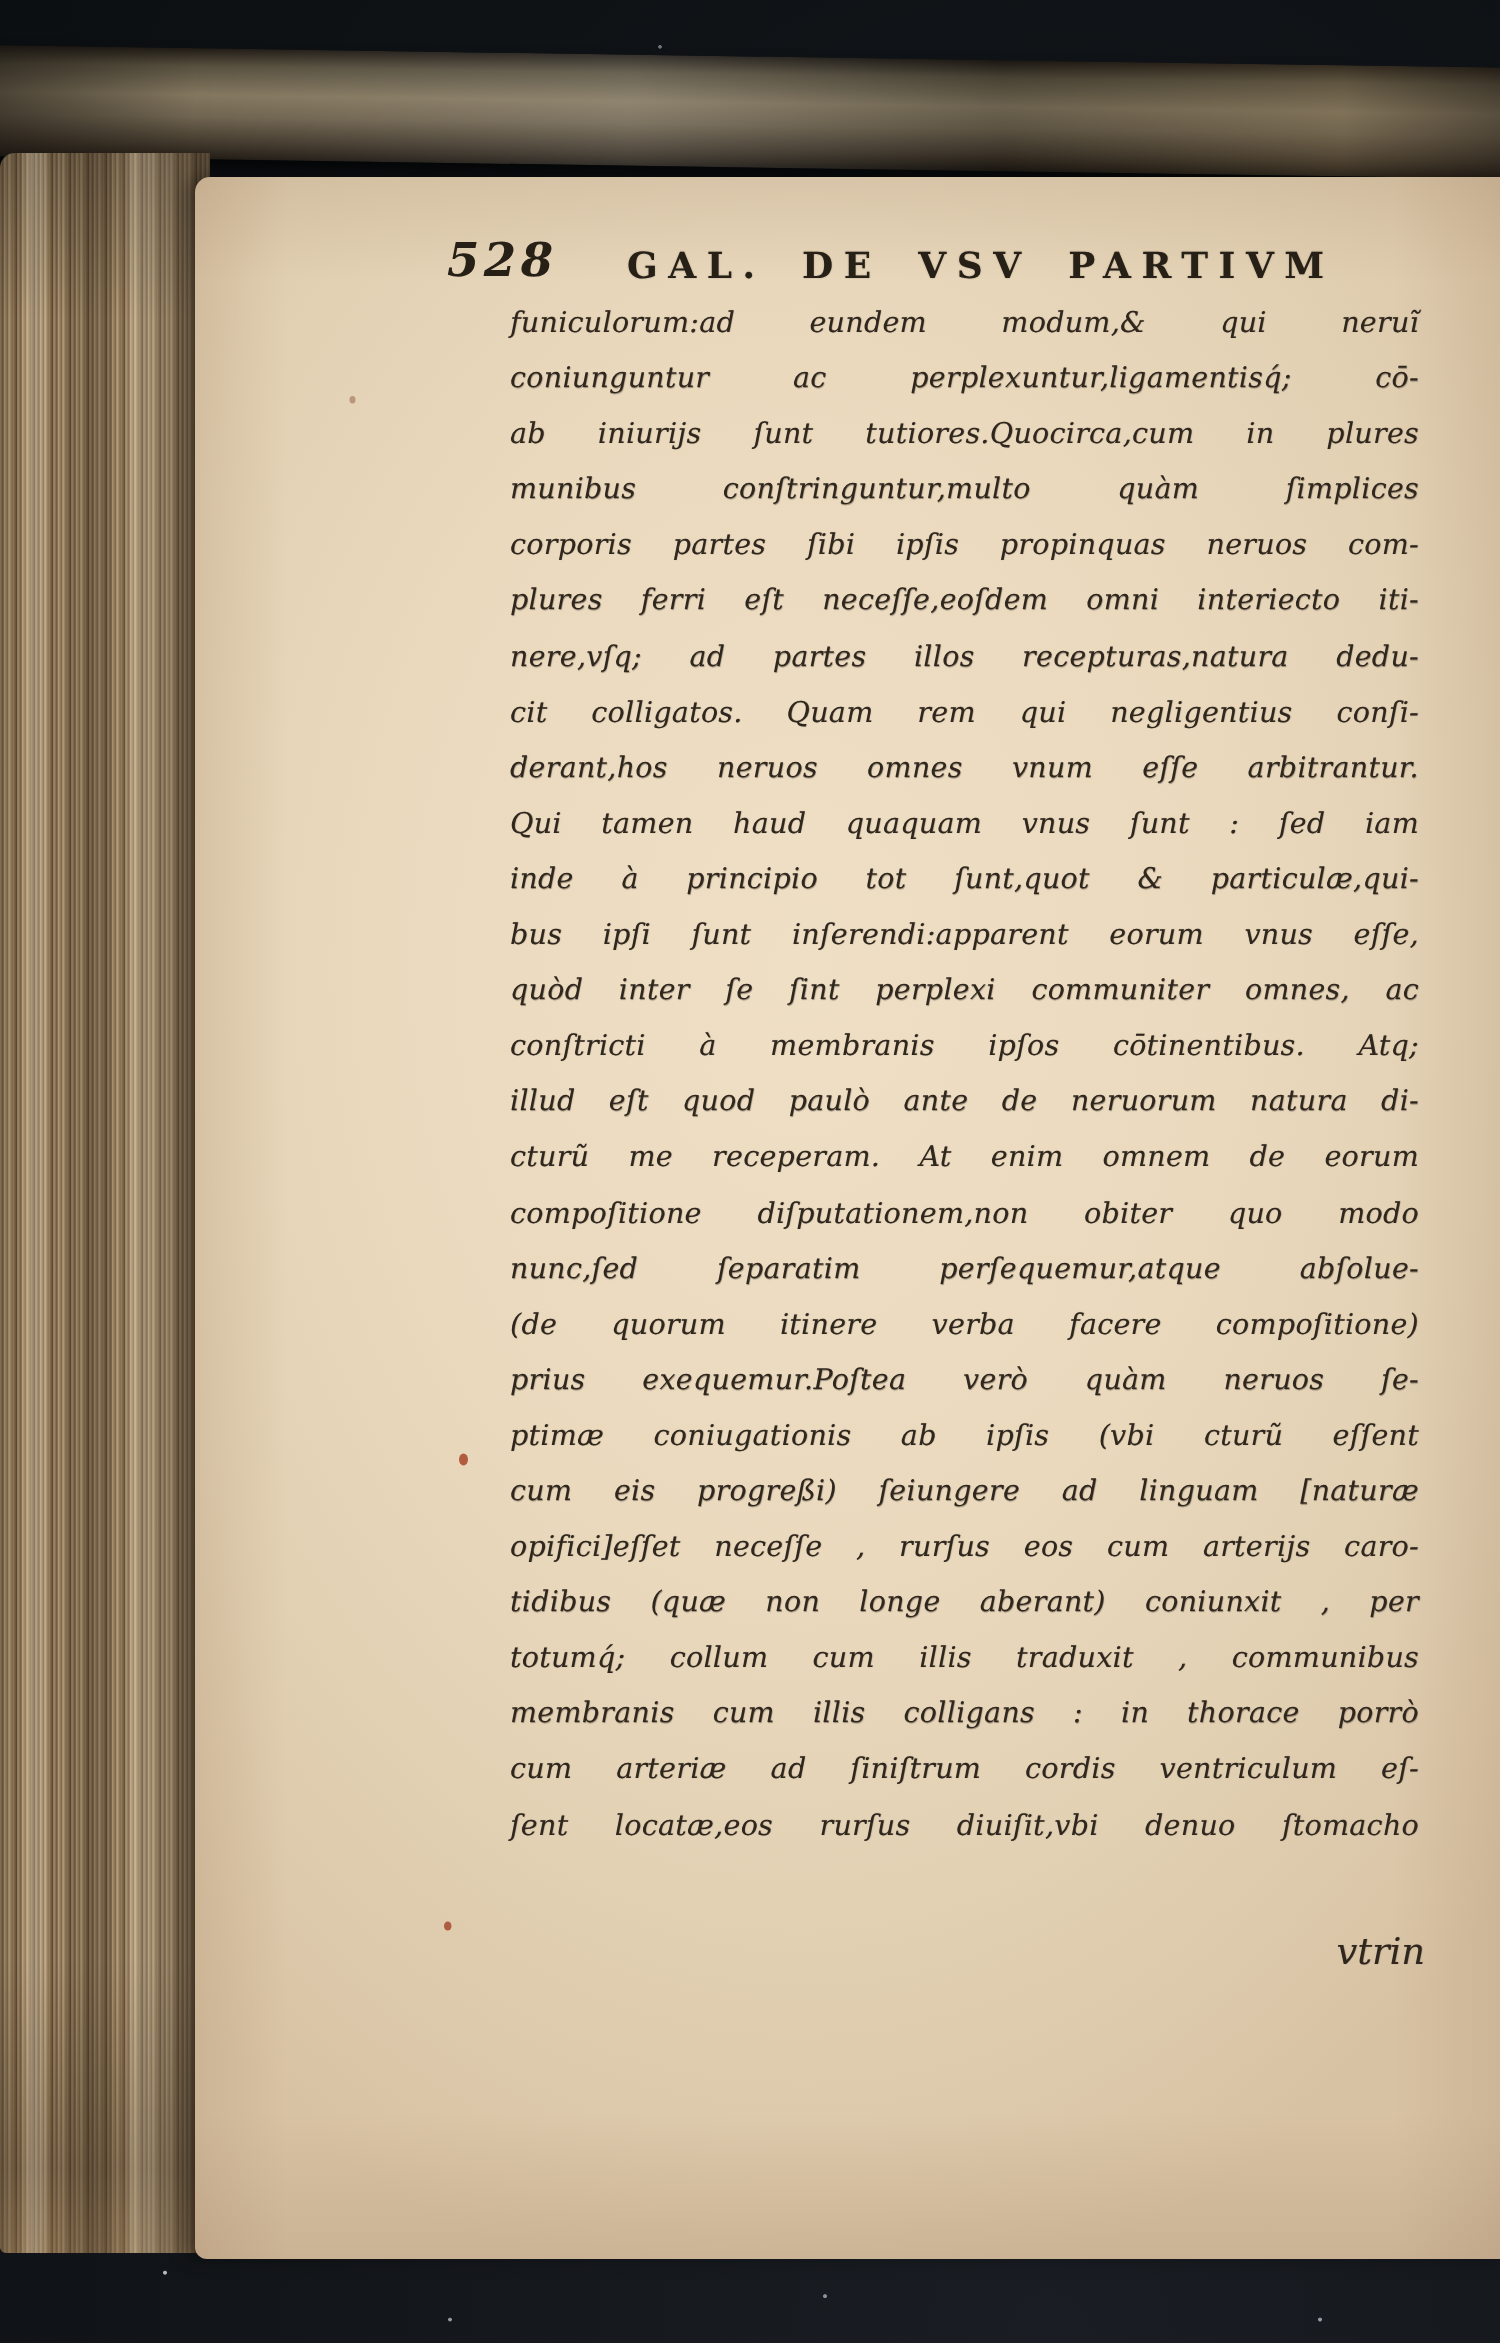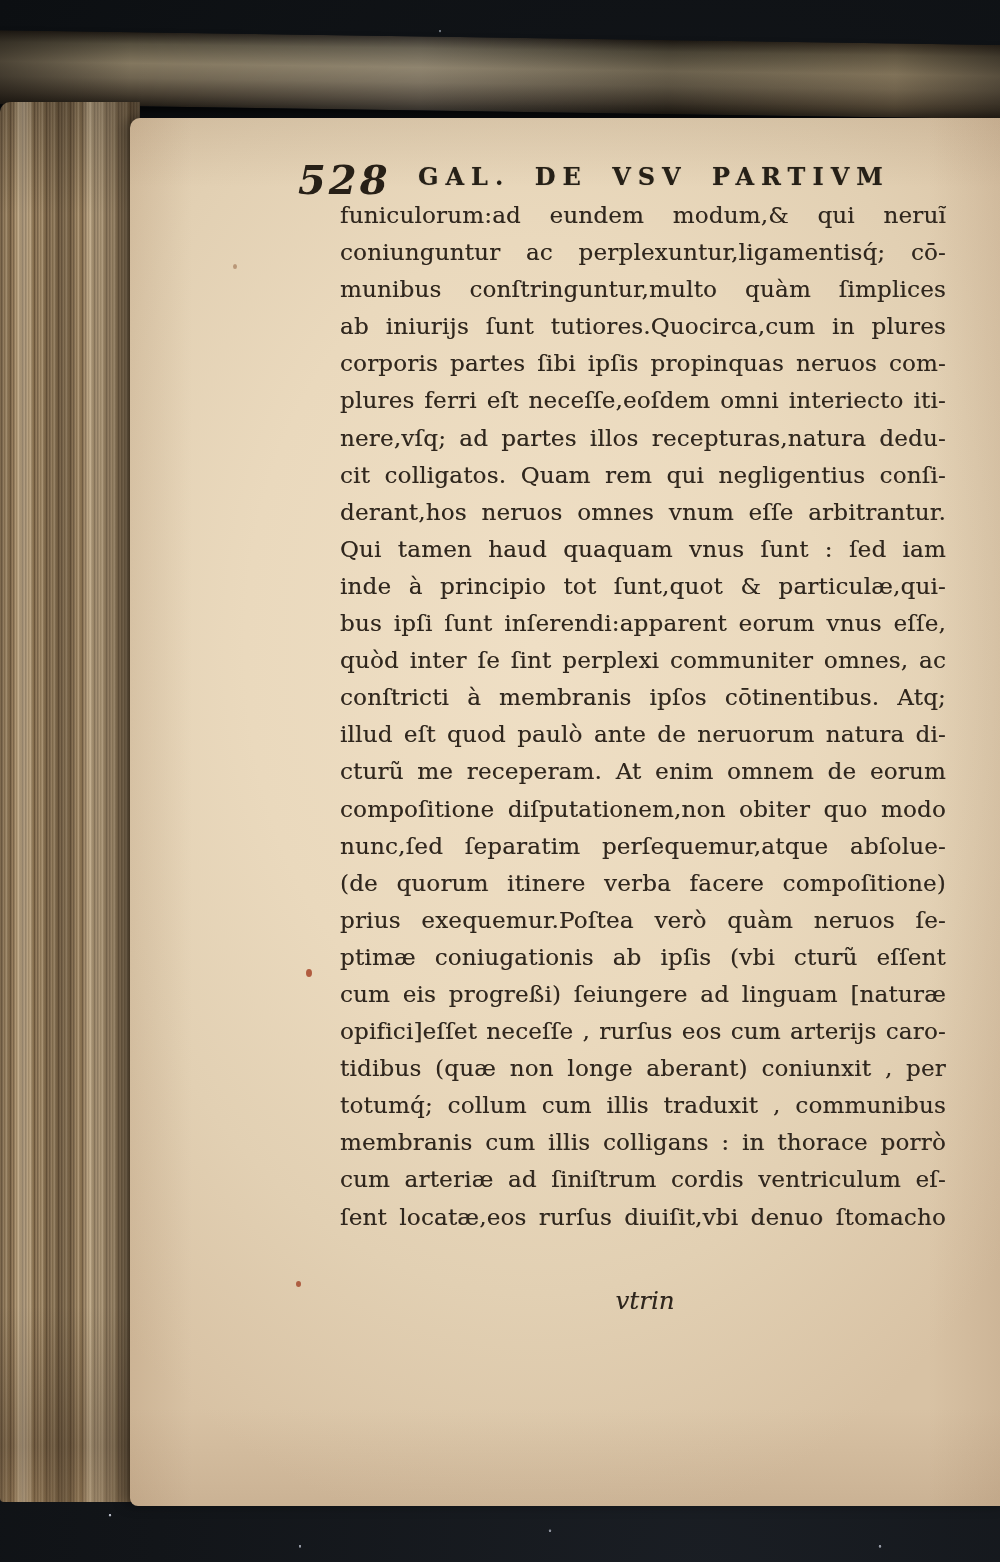--- a/index.html
+++ b/index.html
@@ -70,52 +70,53 @@
       linear-gradient(90deg, rgba(150,115,80,.18) 0%, rgba(0,0,0,0) 7%),
       linear-gradient(270deg, rgba(140,105,75,.16) 0%, rgba(0,0,0,0) 9%),
       linear-gradient(180deg, rgba(130,100,70,.14) 0%, rgba(0,0,0,0) 5%, rgba(0,0,0,0) 93%, rgba(140,105,75,.18) 100%),
       radial-gradient(ellipse 640px 900px at 46% 38%, #efdfc5 0%, #ead9bd 45%, #e2d0b3 72%, #d8c2a4 100%);
     box-shadow: -6px 0 12px rgba(0,0,0,.35);
     color: #2f261d;
   }
   .header-row { position: absolute; left: 0; top: 0; width: 100%; height: 60px; }
   .folio {
     position: absolute; left: 168px; top: 38px;
-    font-size: 40px; font-weight: 700; letter-spacing: 3px;
+    font-size: 31px; font-weight: 700; letter-spacing: 3px;
     color: #27201736; color: #272017;
     font-style: italic;
   }
   .running-title {
     position: absolute; left: 288px; top: 44px;
     font-size: 24px; font-weight: 700;
     letter-spacing: 7px; word-spacing: 9px;
     color: #262017;
     text-shadow: 0 0 1px rgba(40,32,24,.4);
   }
   .textblock {
     position: absolute;
     left: 210px; top: 79px;
     width: 606px;
-    font-size: 23px;
+    font-style: italic;
+    font-size: 19px;
     line-height: 37.1px;
     letter-spacing: 0.2px;
     text-shadow: 0.3px 0.4px 0.6px rgba(44,35,26,.45);
   }
   .text-line {
     text-align: justify;
     text-align-last: justify;
     white-space: normal;
     height: 37.1px;
     overflow: visible;
   }
   .catchword {
     position: absolute;
     left: 210px; top: 1168px;
     width: 610px;
-    text-align: center;
+    text-align: right;
     font-style: italic;
     font-size: 24.5px;
     text-shadow: 0.3px 0.4px 0.6px rgba(44,35,26,.45);
   }
   .speck { position: absolute; border-radius: 50%; }
   .speck.s1 { left: 176px; top: 851px; width: 6px; height: 8px; background: #a23d20; opacity: .8; }
   .speck.s2 { left: 166px; top: 1163px; width: 5px; height: 6px; background: #9c3a1e; opacity: .75; }
   .speck.s3 { left: 103px; top: 146px; width: 4px; height: 5px; background: #8d5c3a; opacity: .5; }
 </style>
 </head>
@@ -128,22 +129,22 @@
 
   <div class="page">
     <div class="header-row">
       <span class="folio">528</span>
       <span class="running-title">GAL. DE VSV PARTIVM</span>
     </div>
 
     <div class="textblock">
         <div class="text-line">funiculorum:ad eundem modum,&amp; qui neruĩ</div>
         <div class="text-line">coniunguntur ac perplexuntur,ligamentisq́; cō-</div>
+        <div class="text-line">ab iniurijs ſunt tutiores.Quocirca,cum in plures</div>
         <div class="text-line">munibus conſtringuntur,multo quàm ſimplices</div>
-        <div class="text-line">ab iniurijs ſunt tutiores.Quocirca,cum in plures</div>
         <div class="text-line">corporis partes ſibi ipſis propinquas neruos com-</div>
         <div class="text-line">plures ferri eſt neceſſe,eoſdem omni interiecto iti-</div>
         <div class="text-line">nere,vſq; ad partes illos recepturas,natura dedu-</div>
         <div class="text-line">cit colligatos. Quam rem qui negligentius conſi-</div>
         <div class="text-line">derant,hos neruos omnes vnum eſſe arbitrantur.</div>
         <div class="text-line">Qui tamen haud quaquam vnus ſunt : ſed iam</div>
         <div class="text-line">inde à principio tot ſunt,quot &amp; particulæ,qui-</div>
         <div class="text-line">bus ipſi ſunt inſerendi:apparent eorum vnus eſſe,</div>
         <div class="text-line">quòd inter ſe ſint perplexi communiter omnes, ac</div>
         <div class="text-line">conſtricti à membranis ipſos cōtinentibus. Atq;</div>

